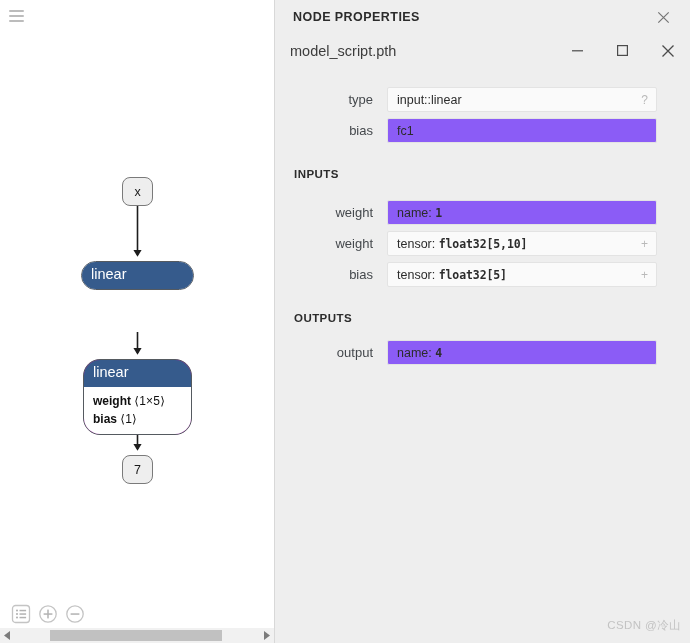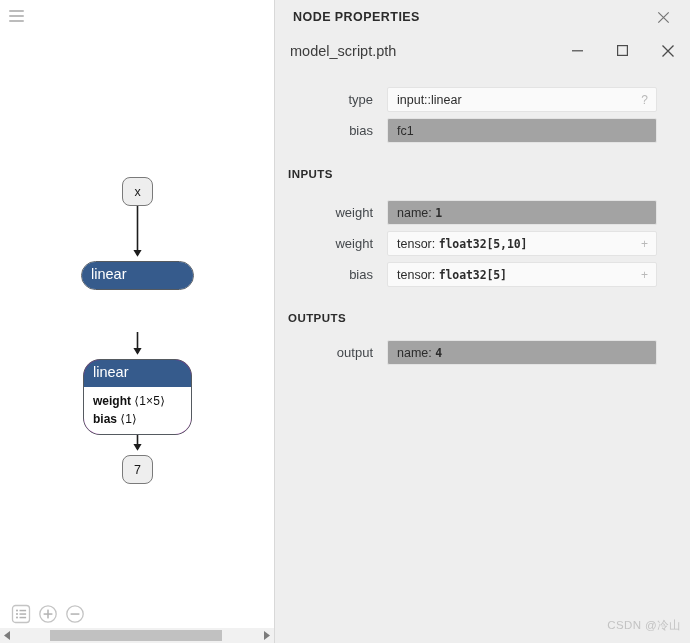--- a/index.html
+++ b/index.html
@@ -198,21 +198,21 @@
     align-items: center;
     justify-content: center;
     width: 18px; height: 18px;
   }
 
   .section-title {
     font-size: 11.5px;
     font-weight: bold;
     letter-spacing: 0.45px;
     color: #2b2b2b;
-    padding-left: 13px;
+    padding-left: 19px;
   }
 
   .prop-row {
     display: flex;
     align-items: center;
     margin-bottom: 6px;
   }
   .prop-label {
     width: 112px;
     text-align: right;
@@ -231,21 +231,21 @@
     border-radius: 2px;
     display: flex;
     align-items: center;
     padding: 3px 8px 3px 9px;
     box-sizing: border-box;
     font-size: 12.5px;
     color: #2c2c2c;
     cursor: text;
     flex: none;
   }
-  .prop-field.white { background: #a3a3a3; }
+  .prop-field.white { background: #8b5cf6; }
   .prop-field .ftext { flex: 1 1 auto; }
   .prop-field .ftext b {
     font-family: "DejaVu Sans Mono", monospace;
     font-weight: bold;
     font-size: 11.5px;
     letter-spacing: -0.1px;
   }
   .field-affordance {
     color: #b9b9b9;
     font-size: 12px;

